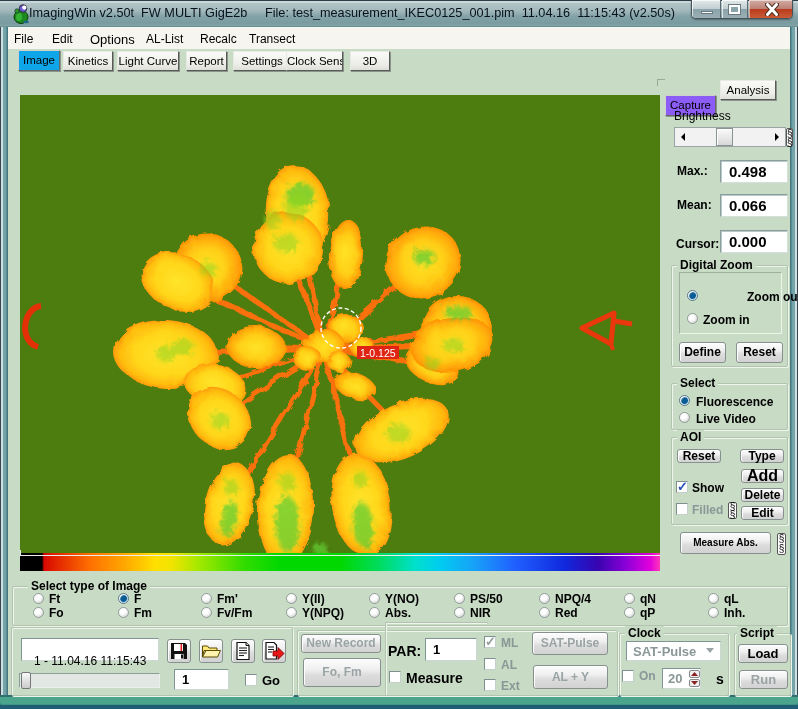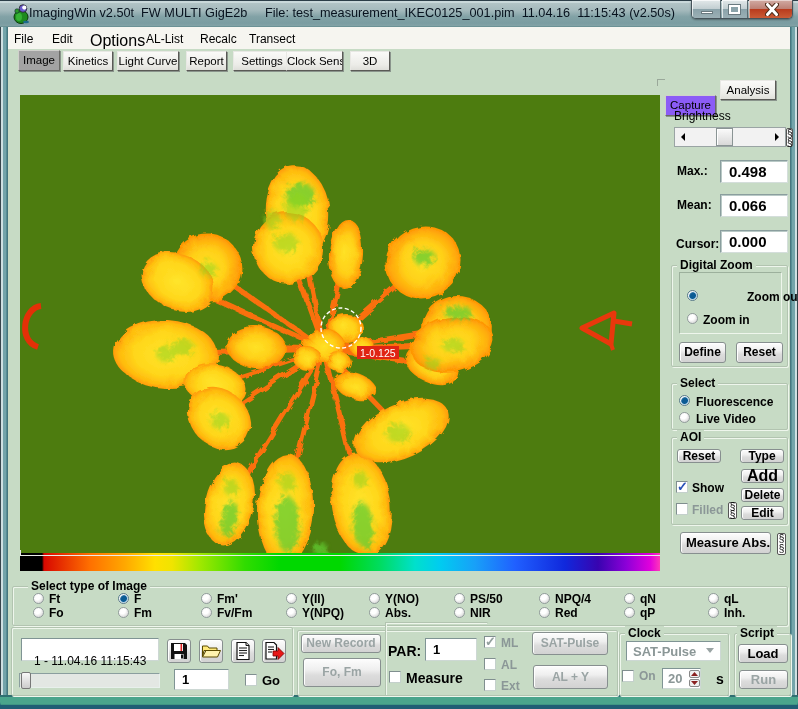--- a/index.html
+++ b/index.html
@@ -17,21 +17,21 @@
 .btn.dis{color:#9aa4a4;}
 .edit{position:absolute;background:#fff;border:1px solid;border-color:#7f9494 #cdd8d4 #cdd8d4 #7f9494;color:#000;}
 .gb{position:absolute;border:1px solid #b2c4b0;border-radius:2px;box-shadow:inset 1px 1px 0 #eef6ec,1px 1px 0 #eef6ec;}
 .gbl{position:absolute;background:#c7dbc5;padding:0 3px;font-weight:bold;font-size:12px;white-space:nowrap;}
 .radio{position:absolute;width:11px;height:11px;border-radius:50%;background:radial-gradient(circle at 38% 32%,#ffffff 35%,#dcdcdc 75%,#b8b8b8);border:1px solid #919b9b;box-shadow:inset 1px 1px 1px #fcfcfc;}
 .radio.on{background:radial-gradient(circle at 50% 50%,#0b5b94 0 3px,#7eb6d8 3.6px,#e8eef2 4.4px 100%);border:1px solid #5a7a8a;}
 .cb{position:absolute;width:12px;height:12px;background:#fff;border:1px solid;border-color:#808f8f #c4d0cc #c4d0cc #808f8f;}
 .ck{position:absolute;left:0px;top:-3px;font-size:13px;font-weight:bold;color:#2a52b8;}
 .glbl{color:#8b9797;}
 .tab{height:20px;background:linear-gradient(#fafaf8,#ececE8 70%,#dfdfda);border:1px solid;border-color:#e8e8e4 #5a5a56 #5a5a56 #e8e8e4;box-shadow:1px 1px 0 #8a948c;font-size:11.5px;text-align:center;line-height:19px;color:#000;white-space:nowrap;overflow:hidden;}
-.tab.sel{background:#a3a3a3;height:21px;border-color:#d0d0cc #6a6a66 #6a6a66 #d0d0cc;}
+.tab.sel{background:#0ea5e9;height:21px;border-color:#d0d0cc #6a6a66 #6a6a66 #d0d0cc;}
 .ed2{position:absolute;background:#fff;border:1px solid;border-color:#8a9e9e #d4dedb #d4dedb #8a9e9e;box-shadow:inset 1px 1px 0 #b9c9c6;}
 
 </style></head>
 <body>
 
 <div id="client" class="abs"></div>
 <div id="titlebar" class="abs"></div>
 <div id="menubar" class="abs"></div>
 <div class="abs bordL"></div>
 <div class="abs bordR"></div>
@@ -57,21 +57,21 @@
   <div class="abs" style="left:57px;top:0;width:45px;height:19px;background:linear-gradient(#d2aba3 0%,#bd8276 45%,#b93c1e 50%,#c4512e 80%,#cc5f3a 100%);box-shadow:inset 1px 1px 0 rgba(255,255,255,.5);">
     <svg class="abs" style="left:16px;top:3px;" width="14" height="13" viewBox="0 0 14 13">
         <path d="M2.5 1.5 L11.5 11.5 M11.5 1.5 L2.5 11.5" stroke="#51301e" stroke-width="5" stroke-linecap="round"></path>
         <path d="M2.5 1.5 L11.5 11.5 M11.5 1.5 L2.5 11.5" stroke="#fff" stroke-width="3" stroke-linecap="round"></path>
       </svg>
   </div>
 </div>
 
 <div class="abs" style="left:14px;top:32px;font-size:12px;">File</div>
 <div class="abs" style="left:52px;top:32px;font-size:12px;">Edit</div>
-<div class="abs" style="left:90px;top:32px;font-size:16px;">Options</div>
+<div class="abs" style="left:90px;top:32px;font-size:13px;">Options</div>
 <div class="abs" style="left:146px;top:32px;font-size:12px;">AL-List</div>
 <div class="abs" style="left:200px;top:32px;font-size:12px;">Recalc</div>
 <div class="abs" style="left:249px;top:32px;font-size:12px;">Transect</div>
 
 <div class="abs tab sel" style="left:18px;top:50px;width:42px;">Image</div>
 <div class="abs tab" style="left:63px;top:51px;width:50px;">Kinetics</div>
 <div class="abs tab" style="left:117px;top:51px;width:62px;">Light Curve</div>
 <div class="abs tab" style="left:186px;top:51px;width:41px;">Report</div>
 <div class="abs tab" style="left:233px;top:51px;width:58px;">Settings</div>
 <div class="abs tab" style="left:286px;top:51px;width:57px;">Clock Sens.</div>
@@ -229,21 +229,21 @@
 <div class="btn" style="left:741px;top:469px;width:43px;height:14px;line-height:12px;font-size:16px;">Add</div>
 <div class="btn" style="left:741px;top:488px;width:43px;height:14px;line-height:12px;font-size:12px;">Delete</div>
 <div class="btn" style="left:741px;top:506px;width:43px;height:14px;line-height:12px;font-size:12px;">Edit</div>
 <div class="cb" style="left:676px;top:481px;">
     <span class="ck">✓</span>
   </div>
 <div class="lbl" style="left:692px;top:481px;">Show</div>
 <div class="cb" style="left:676px;top:503px;"></div>
 <div class="lbl glbl" style="left:692px;top:503px;">Filled</div>
 <div class="abs" id="sq2" style="left:728px;top:502px;width:9px;height:17px;background:#fff;border:1px solid #555;border-radius:2px;font-size:10px;line-height:8px;text-align:center;">§<br>§</div>
-<div class="btn" style="left:680px;top:532px;width:91px;height:22px;line-height:20px;font-size:13px;text-align:right;">Measure Abs.</div>
+<div class="btn" style="left:680px;top:532px;width:91px;height:22px;line-height:20px;font-size:10px;">Measure Abs.</div>
 <div class="abs" id="sq3" style="left:777px;top:533px;width:9px;height:22px;background:#fff;border:1px solid #555;border-radius:2px;font-size:10px;line-height:10px;text-align:center;">§<br>§</div>
 
 <div class="gb" style="left:12px;top:586px;width:776px;height:40px;"></div>
 <div class="gbl" style="left:28px;top:579px;">Select type of Image</div>
 <div id="radios">
     <div class="radio" style="left:33px;top:593px;"></div>
     <div class="lbl" style="left:49px;top:592px;">Ft</div>
     <div class="radio" style="left:33px;top:607px;"></div>
     <div class="lbl" style="left:49px;top:606px;">Fo</div>
     <div class="radio on" style="left:118px;top:593px;"></div>

